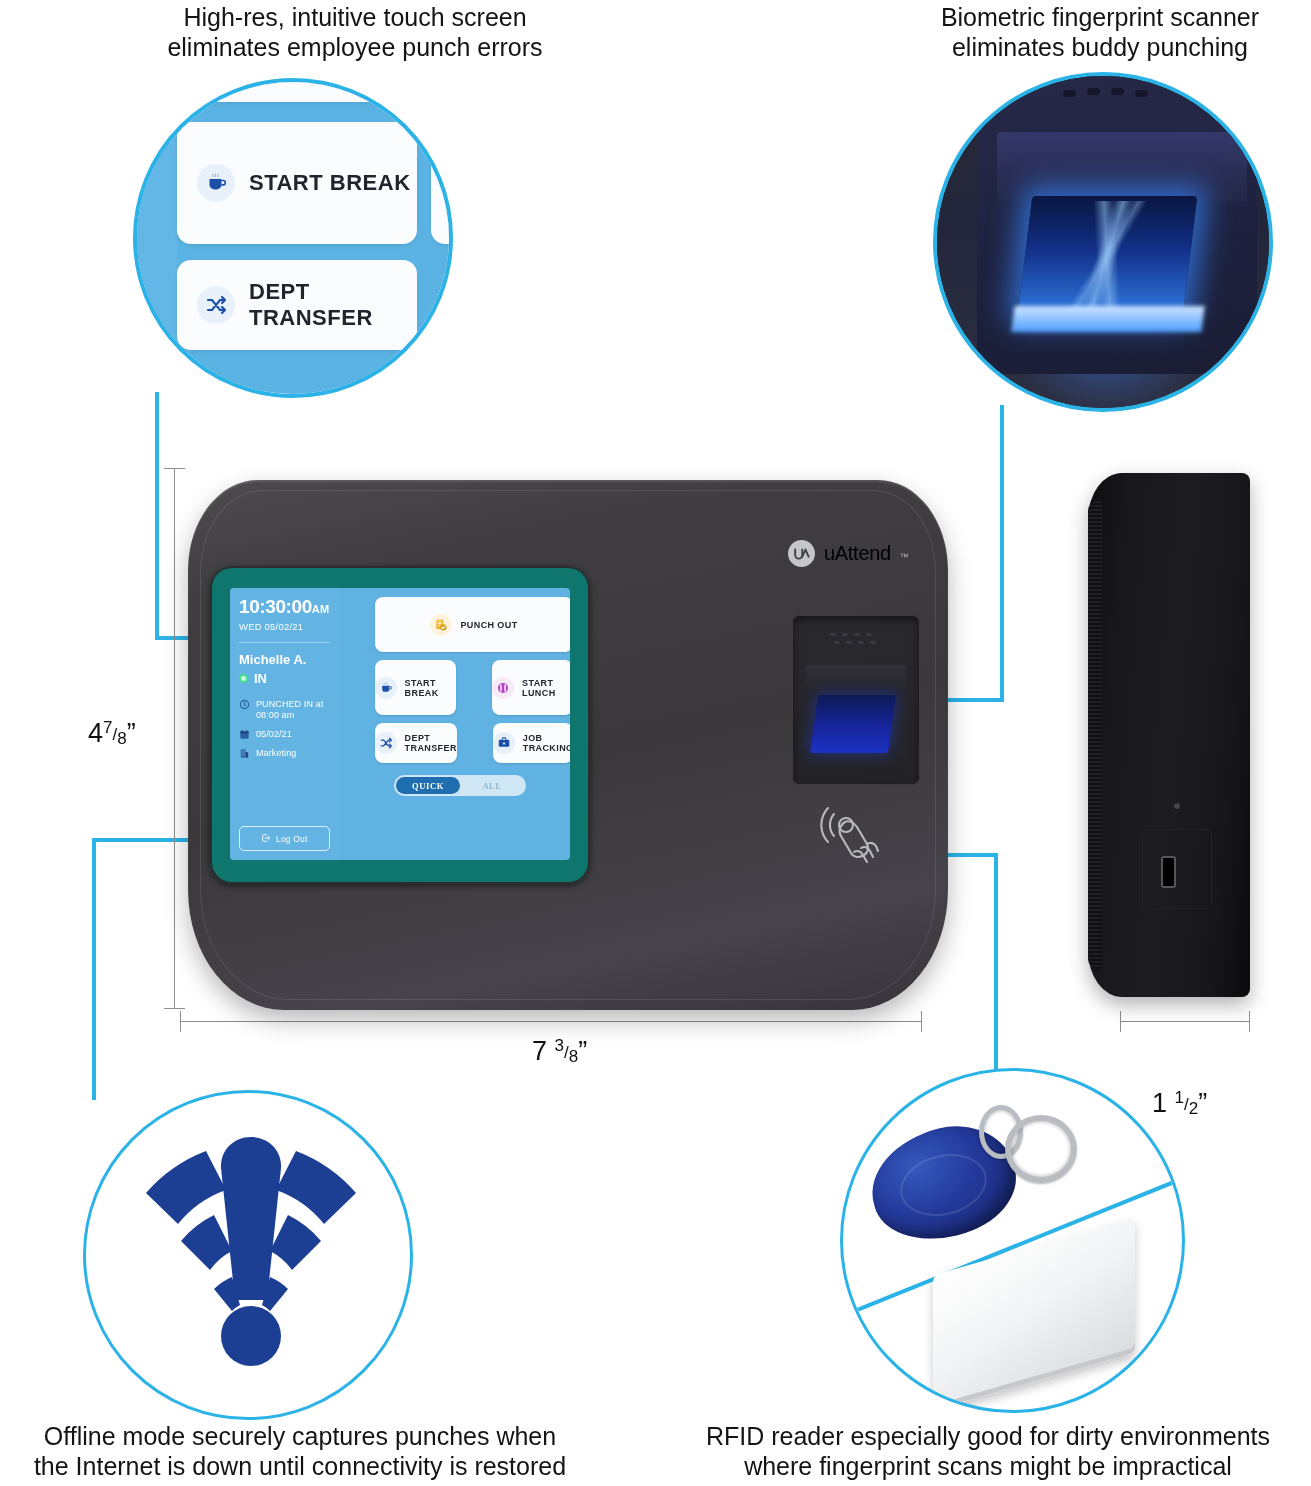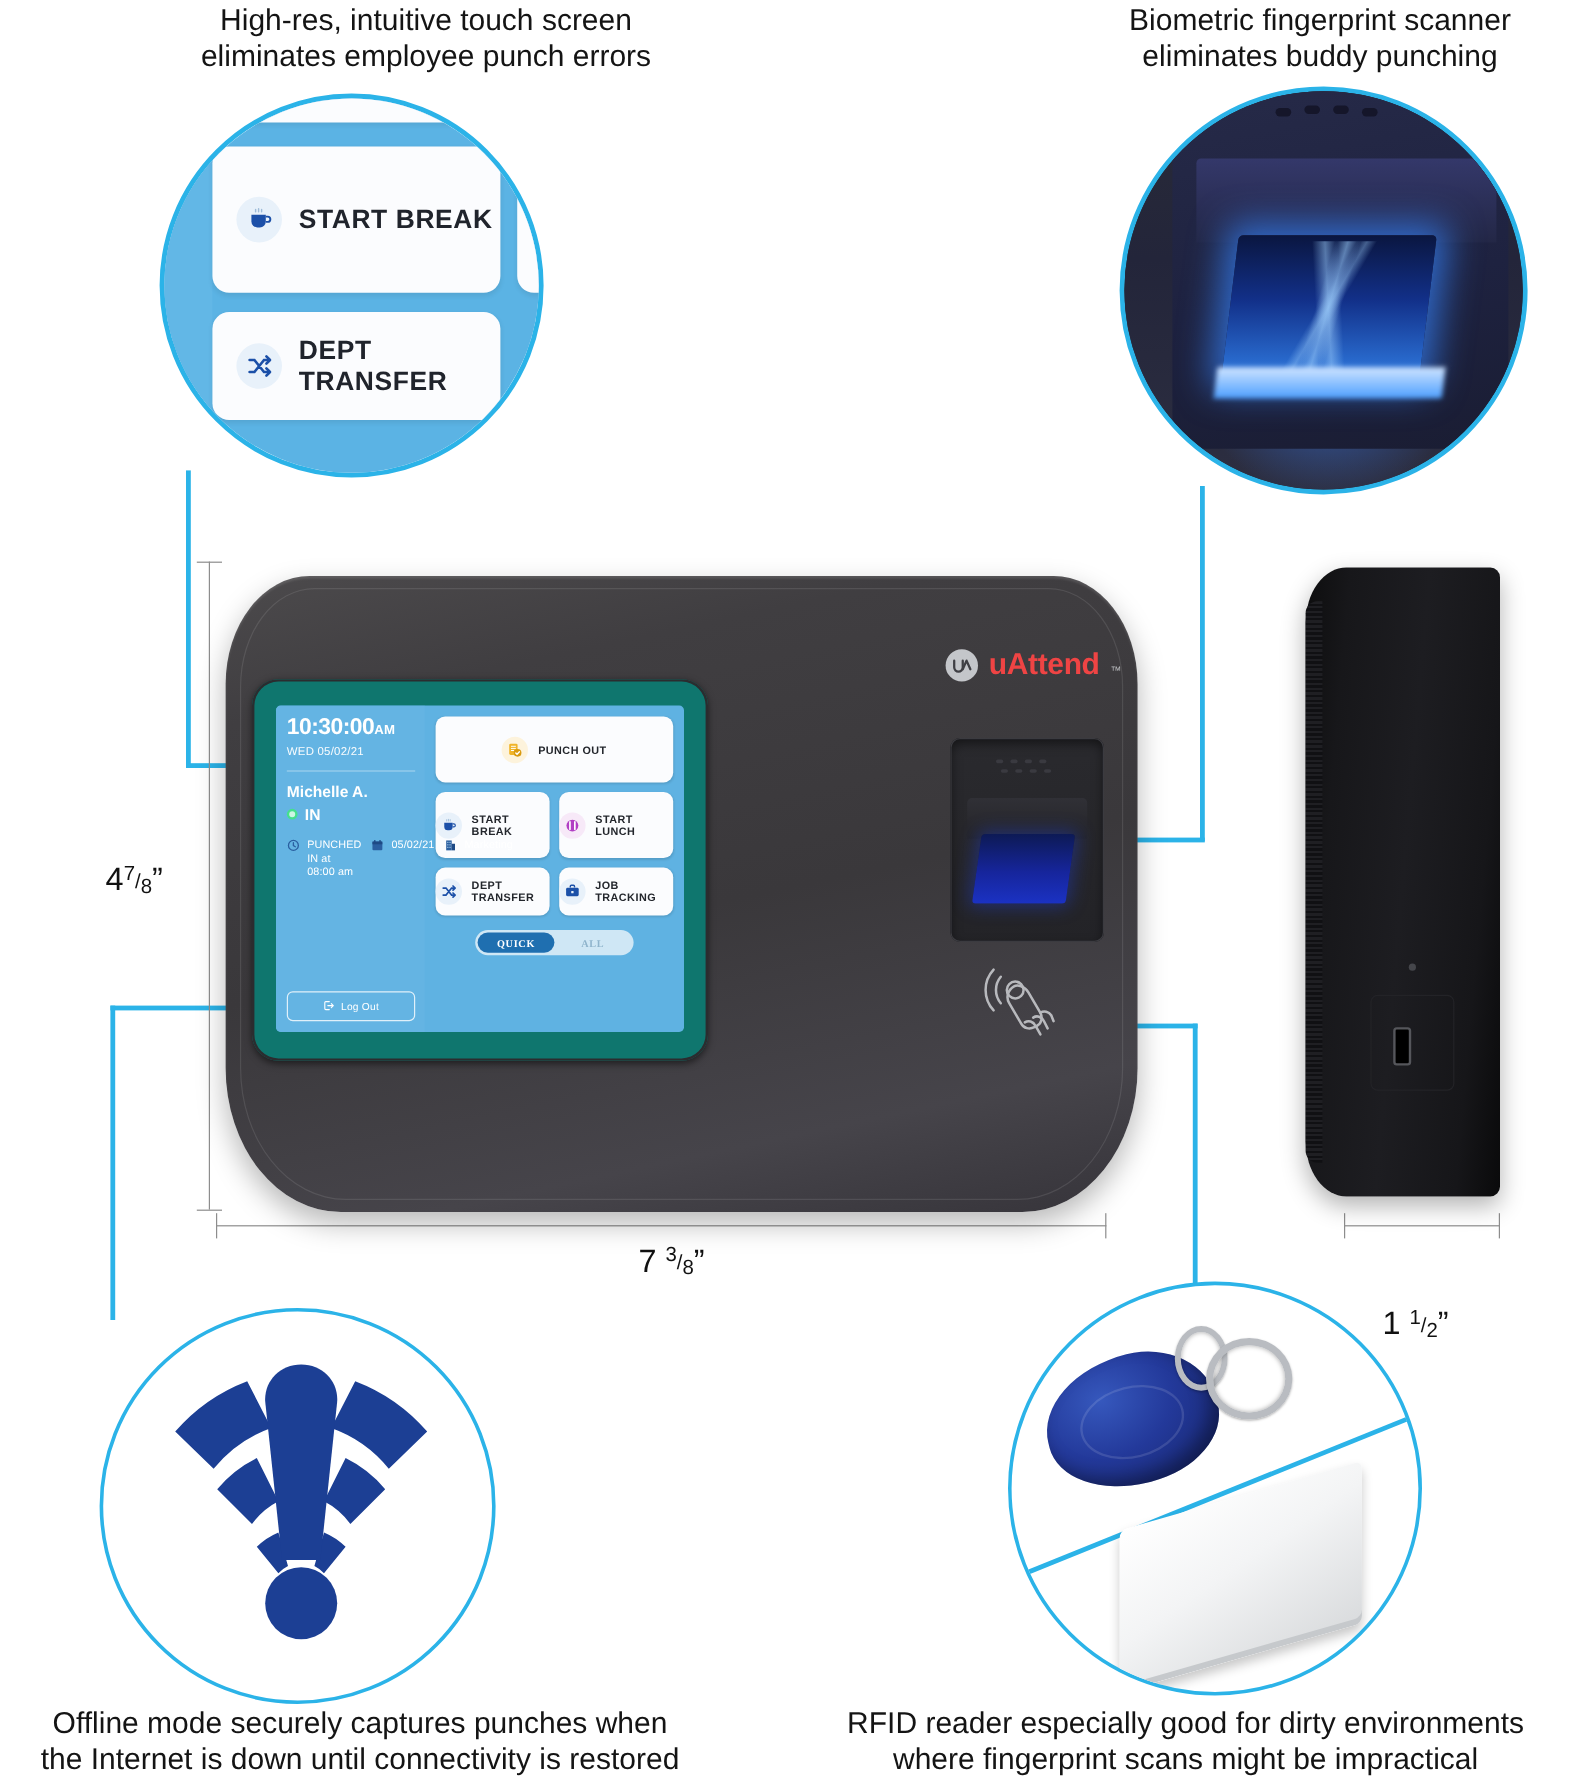--- a/index.html
+++ b/index.html
@@ -217,36 +217,37 @@
   .stime .am { font-size:11px; font-weight:600; letter-spacing:.3px; }
   .sdate { font-size:9.5px; margin-top:5px; letter-spacing:.2px; opacity:.97; }
   .srule { height:1px; background: rgba(255,255,255,.38); margin:10px 0 9px 0; }
   .sname { font-size:13px; font-weight:600; letter-spacing:0; }
   .sstat { display:flex; align-items:center; gap:6px; margin-top:4px; }
   .sstat .dot {
     width:9px; height:9px; border-radius:50%;
     border:2px solid #45e08d; background:#cdf6e2;
   }
   .sstat .txt { font-size:13px; font-weight:600; }
-  .sinfo { margin-top:13px; display:flex; flex-direction:row; gap:8px; }
+  .sinfo { margin-top:13px; display:flex; flex-direction:column; gap:8px; }
   .sline { display:flex; gap:6px; align-items:flex-start; font-size:9px; line-height:11px; letter-spacing:.1px; }
   .sline .ic { flex:none; width:11px; height:11px; display:flex; align-items:center; justify-content:center; }
   .logout {
     position:absolute; left:9px; right:8px; bottom:9px; height:25px;
     border:1px solid rgba(255,255,255,.8); border-radius:5px;
     display:flex; align-items:center; justify-content:center; gap:5px;
     font-size:8.5px; letter-spacing:.2px;
   }
 
   
   .rpanel { flex:1; padding: 9px 9px 8px 9px; display:flex; flex-direction:column; gap:8px; }
   .btncard {
     background:#fbfcfe; border-radius:8px;
     display:flex; align-items:center; justify-content:center;
     box-shadow:0 1px 2px rgba(0,0,0,.12);
+    margin-left:28px;
   }
   .btncard .chip {
     width:22px; height:22px; border-radius:50%;
     display:flex; align-items:center; justify-content:center;
     margin-right:8px; flex:none;
   }
   .btncard .cl {
     font-size:9px; font-weight:700; letter-spacing:.4px; color:#23262c;
   }
   #bt-punchout { height:55px; }
@@ -263,21 +264,21 @@
   }
   .toggle .seg.on { background:#1f6fb0; color:#fff; }
   .toggle .seg.off { color:#8fb4cc; }
 
   
   #logo { position:absolute; left:600px; top:60px; display:flex; align-items:center; gap:9px; }
   #logo .mark {
     width:27px; height:27px; border-radius:50%;
     background:#c4c6ca; display:flex; align-items:center; justify-content:center;
   }
-  #logo .wd { font-size:25px; color:#ef4444; letter-spacing:-.3px; font-weight:700; }
+  #logo .wd { font-size:20px; color:#000000; letter-spacing:-.3px; font-weight:400; }
   #logo .tm { font-size:9px; color:#b9bbbe; align-self:flex-end; margin-bottom:5px; }
 
   
   #fpreader {
     position:absolute; left:604px; top:135px; width:128px; height:170px;
     background: linear-gradient(175deg,#2a2a2e 0%,#232327 100%);
     border-radius:8px;
     box-shadow: inset 0 0 0 1px #3b3b40, inset 0 4px 10px rgba(0,0,0,.55);
   }
   #fpreader .dots { position:absolute; left:38px; top:18px; width:52px; height:16px; }

